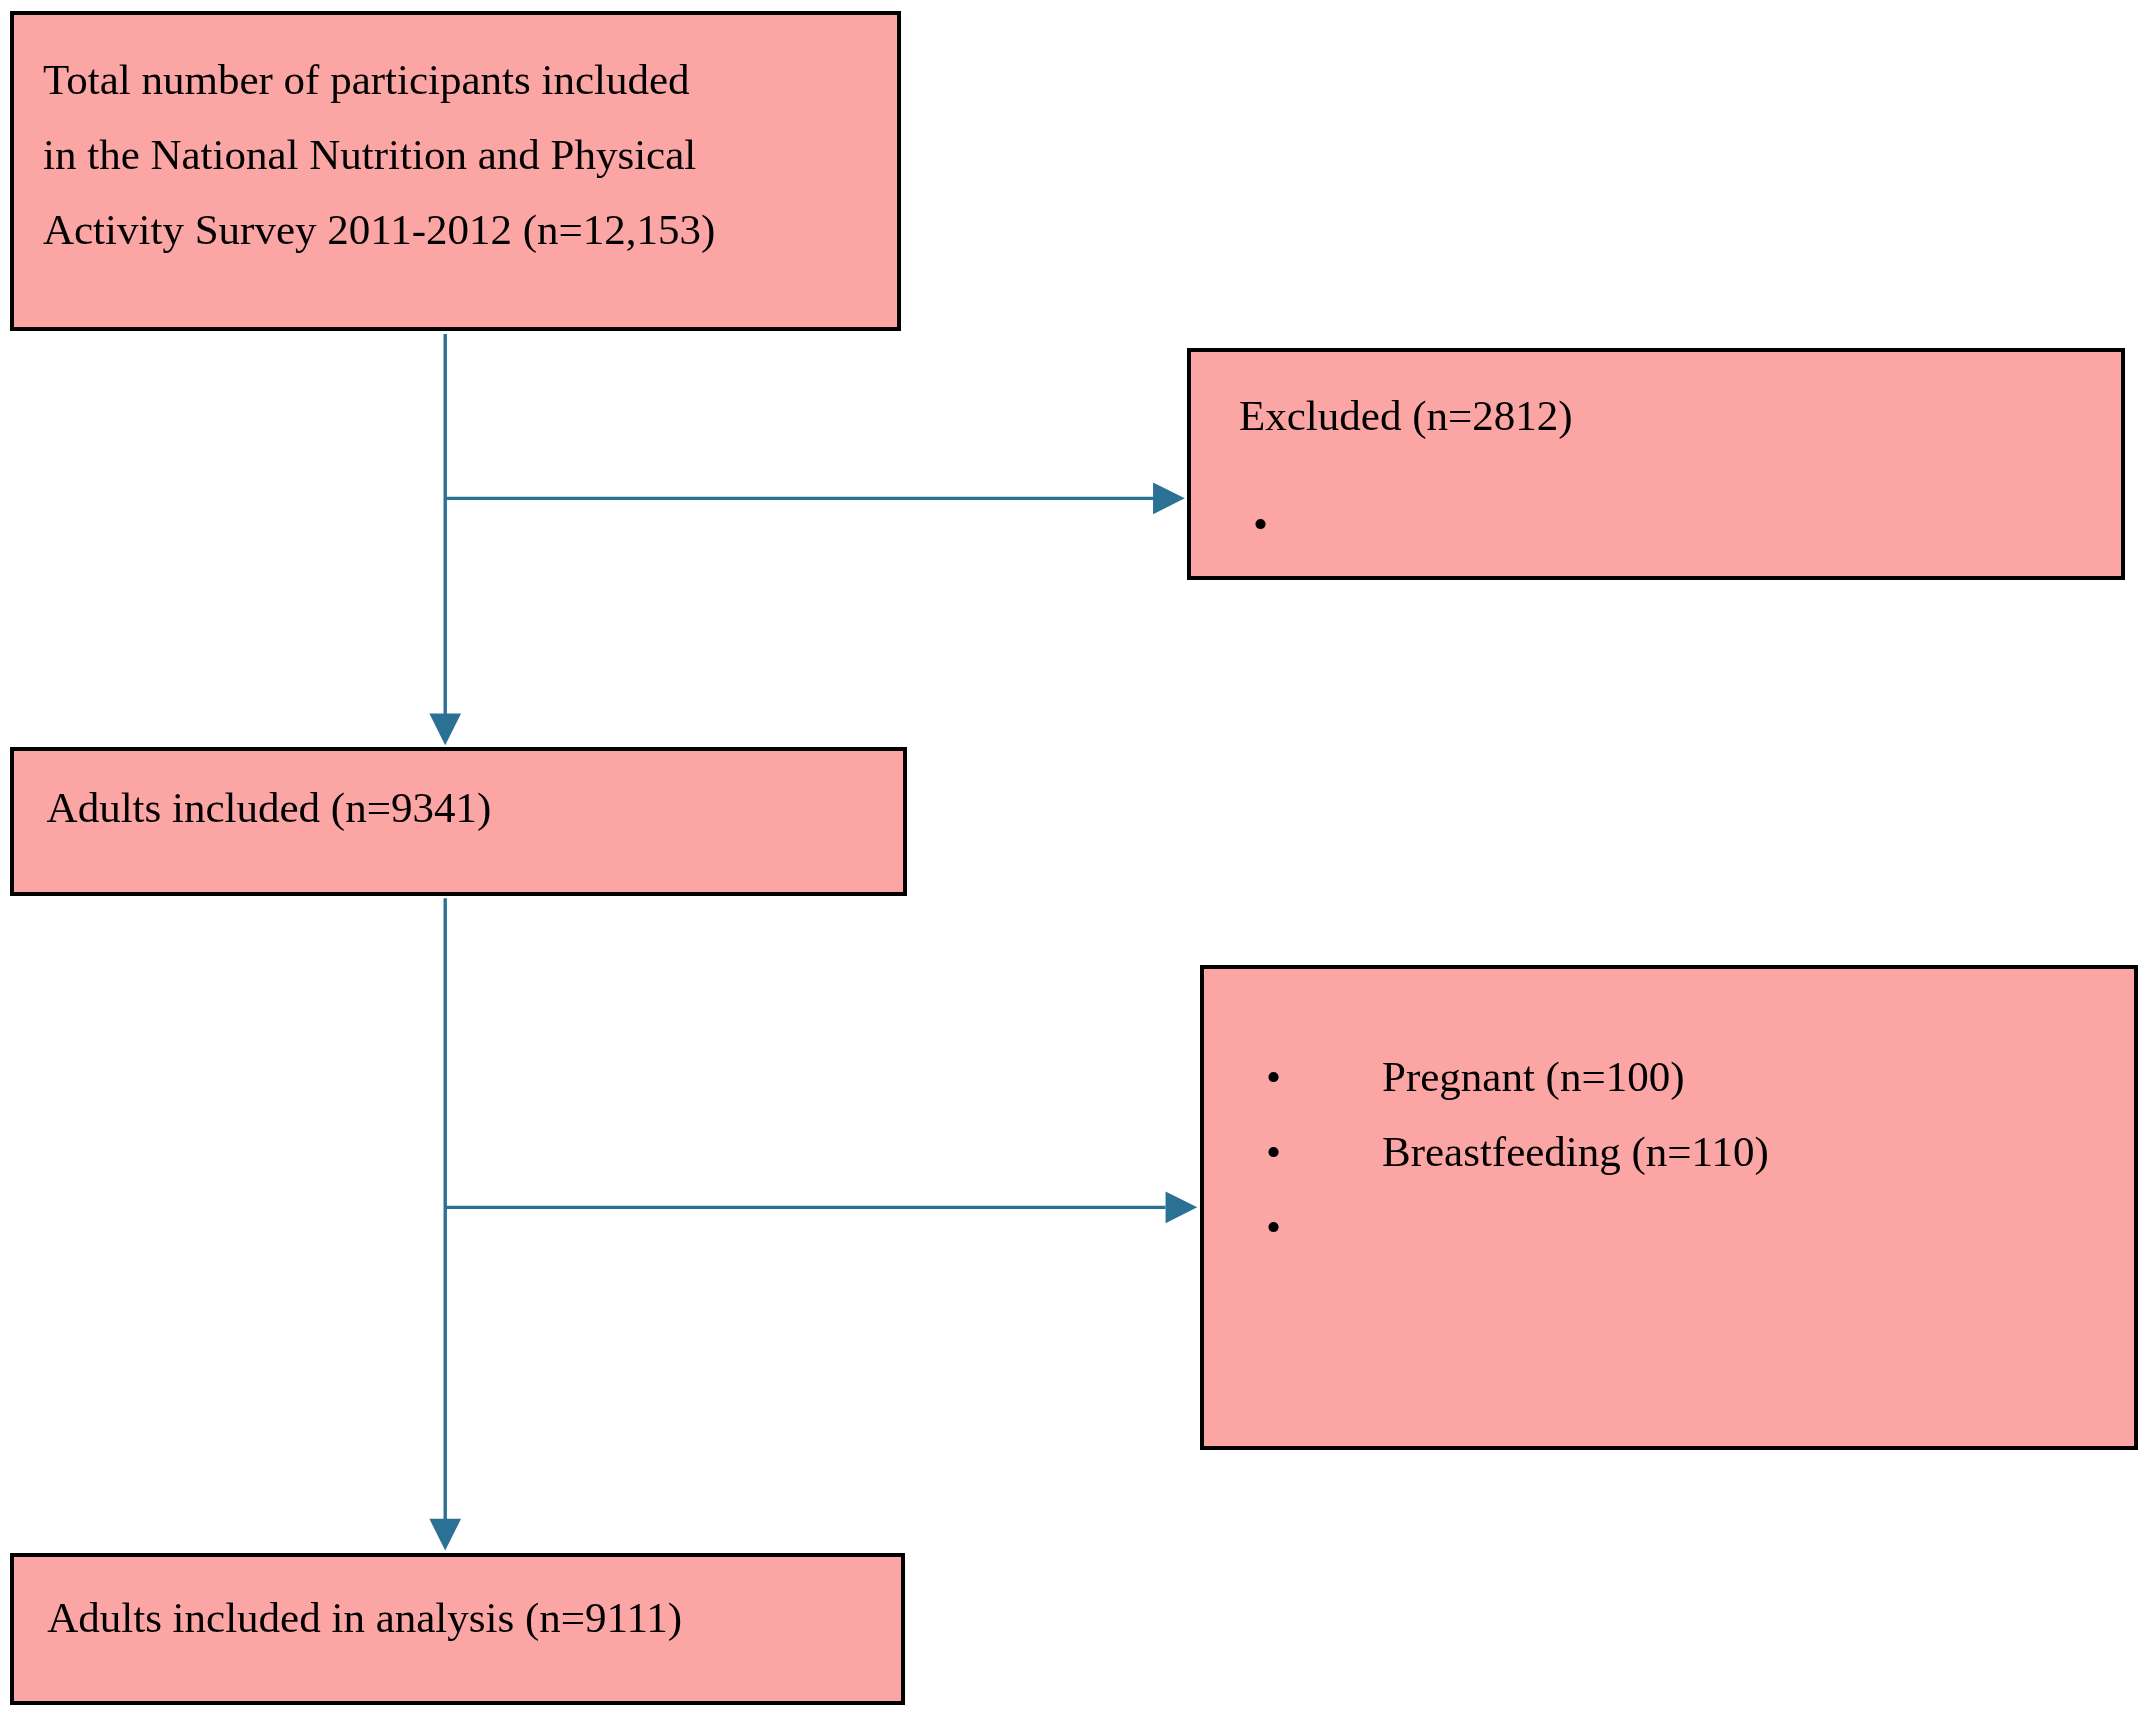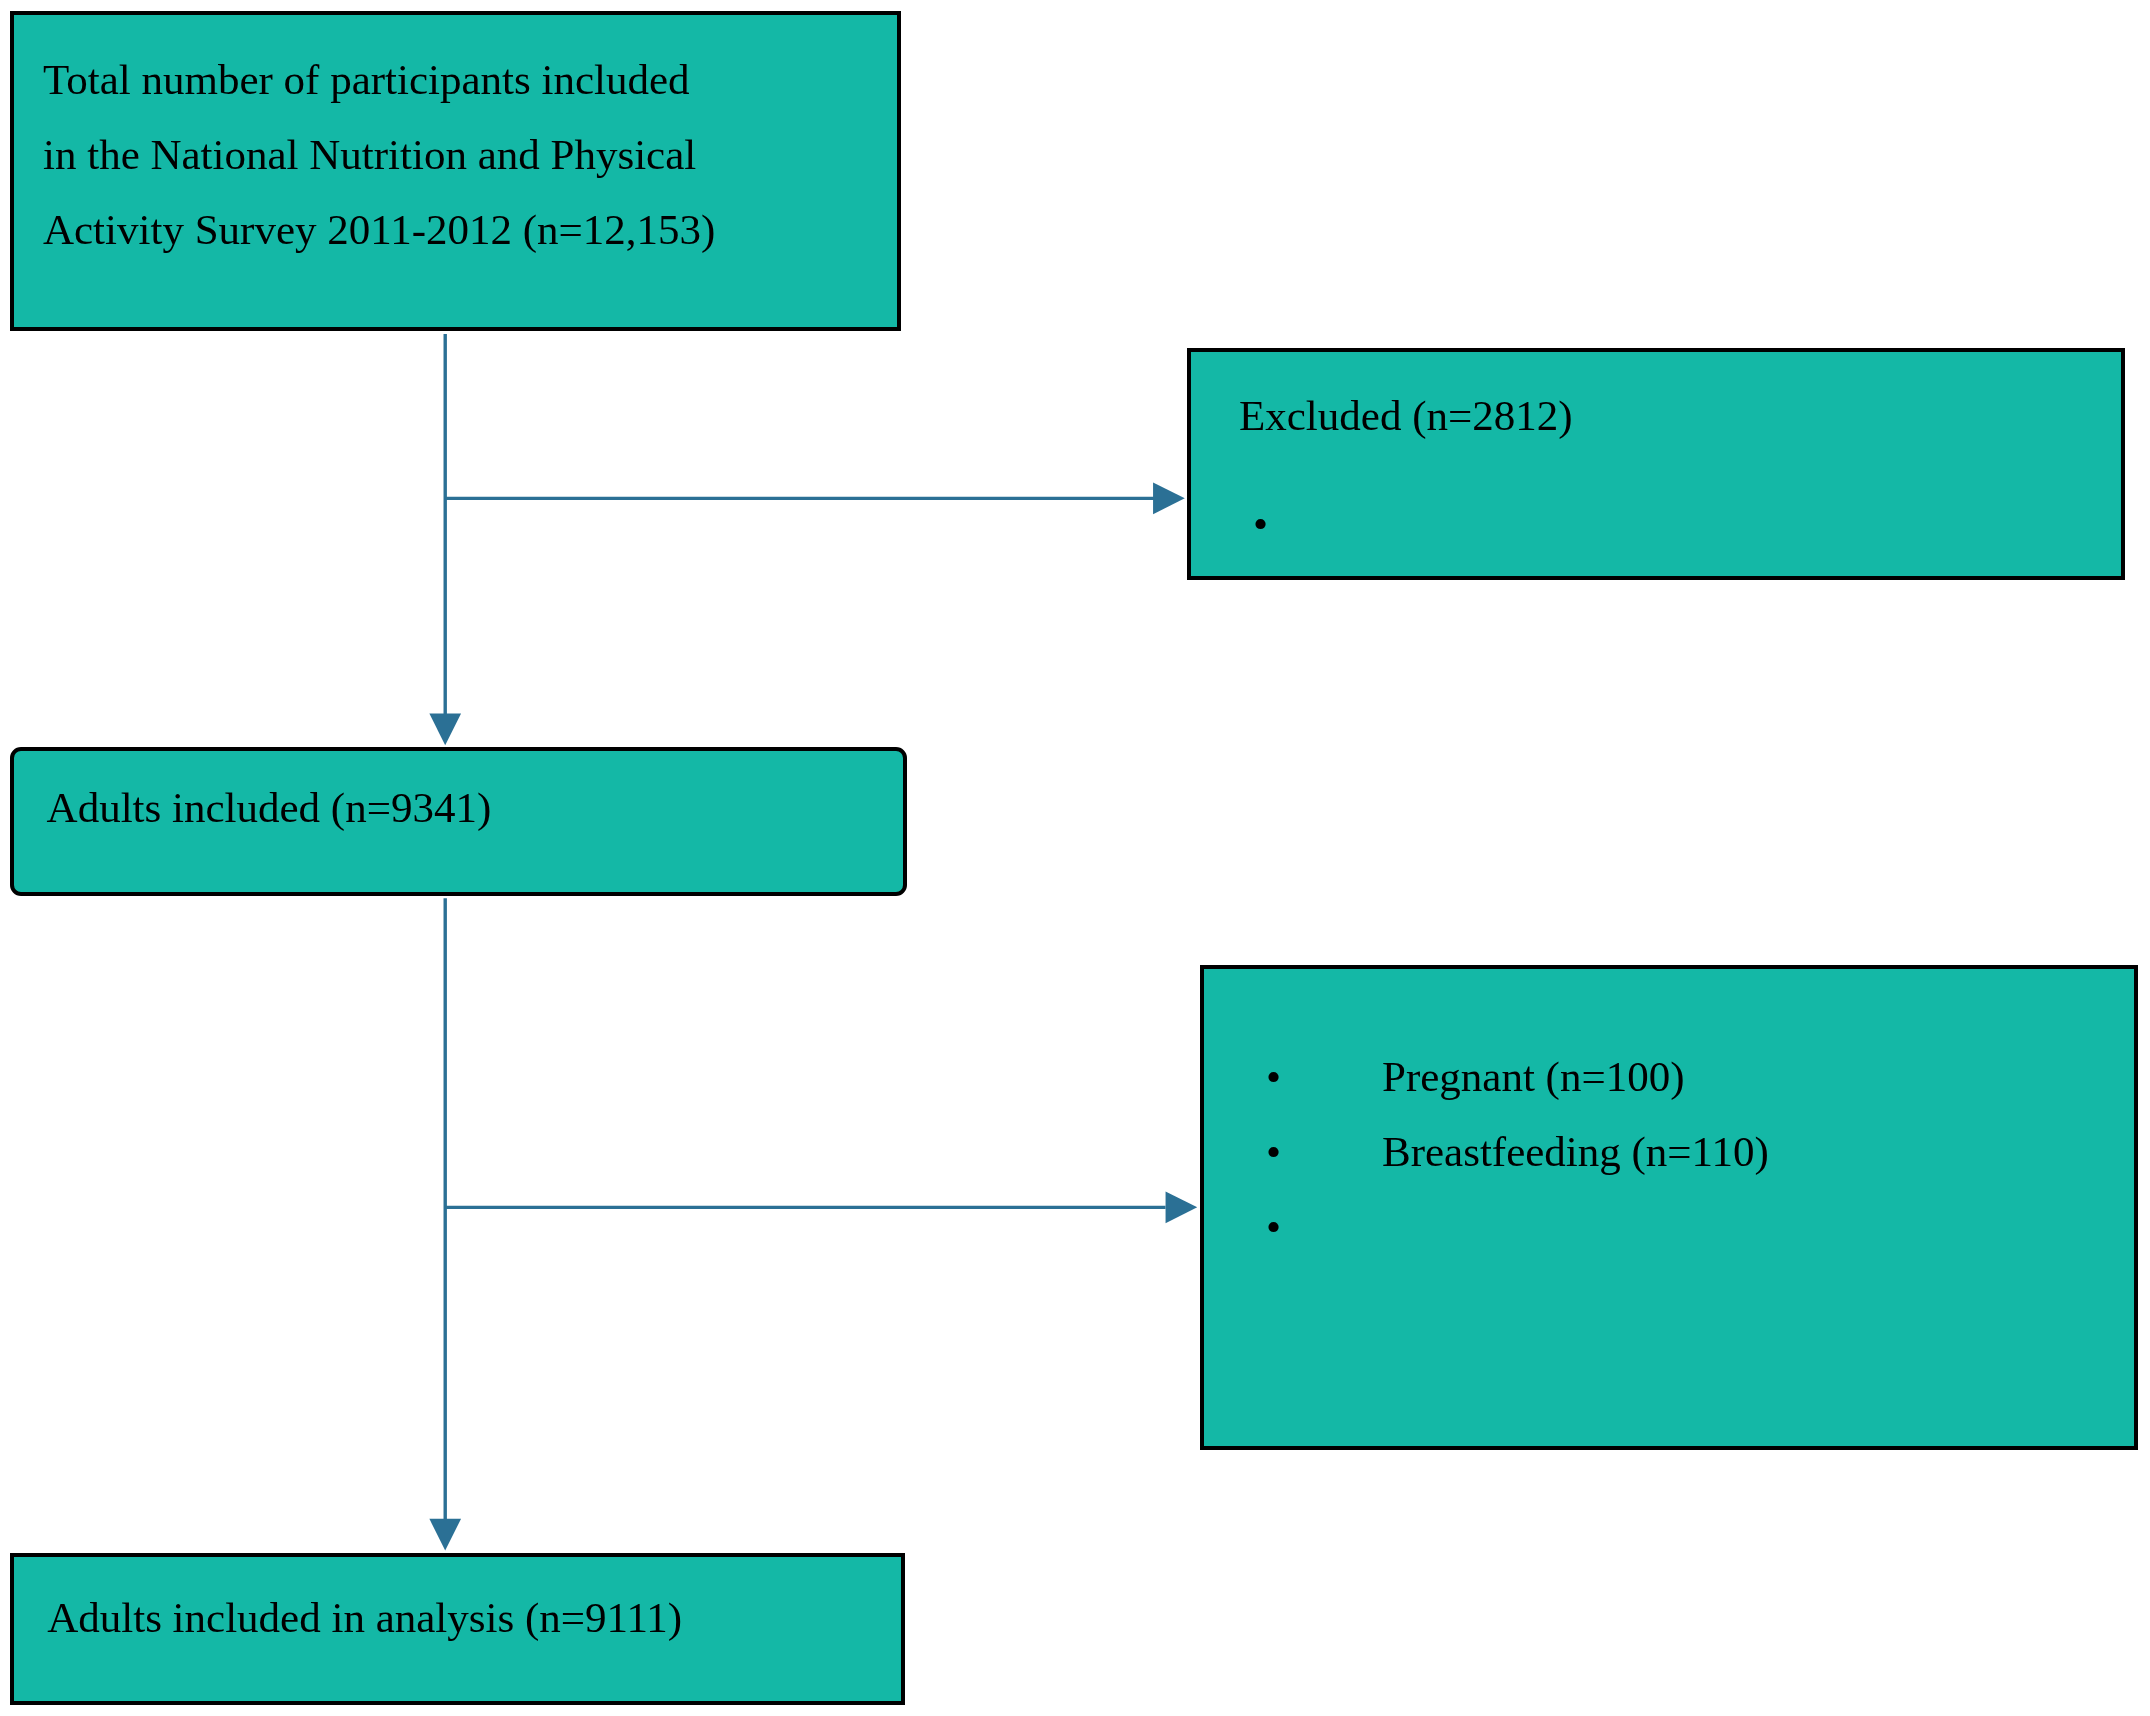--- a/index.html
+++ b/index.html
@@ -28,42 +28,41 @@
     stroke: #2b7095;
     stroke-width: 6;
   }
   svg.arrows polygon {
     fill: #2b7095;
   }
   .box {
     position: absolute;
     box-sizing: border-box;
     border: 4px solid #000000;
-    background: #14b8a6;
+    background: #fca5a5;
     z-index: 1;
     font-size: 43px;
     line-height: 75px;
   }
   .box p { margin: 0; }
   .box-total {
     left: 9.6px; top: 11.3px;
     width: 891px; height: 320px;
     padding: 27px 17px 0 29.4px;
   }
   .box-excluded1 {
     left: 1187px; top: 348px;
     width: 938px; height: 232px;
     padding: 25.5px 22.7px 0 48px;
   }
   .box-adults {
     left: 9.6px; top: 747px;
     width: 897px; height: 149px;
     display: flex; align-items: center;
     padding: 0 17px 28px 33px;
-    border-radius: 11px;
   }
   .box-excluded2 {
     left: 1200px; top: 965px;
     width: 938px; height: 485px;
     padding: 25.5px 22.7px 0 48px;
   }
   .box-final {
     left: 10.2px; top: 1553px;
     width: 895px; height: 152px;
     display: flex; align-items: center;

